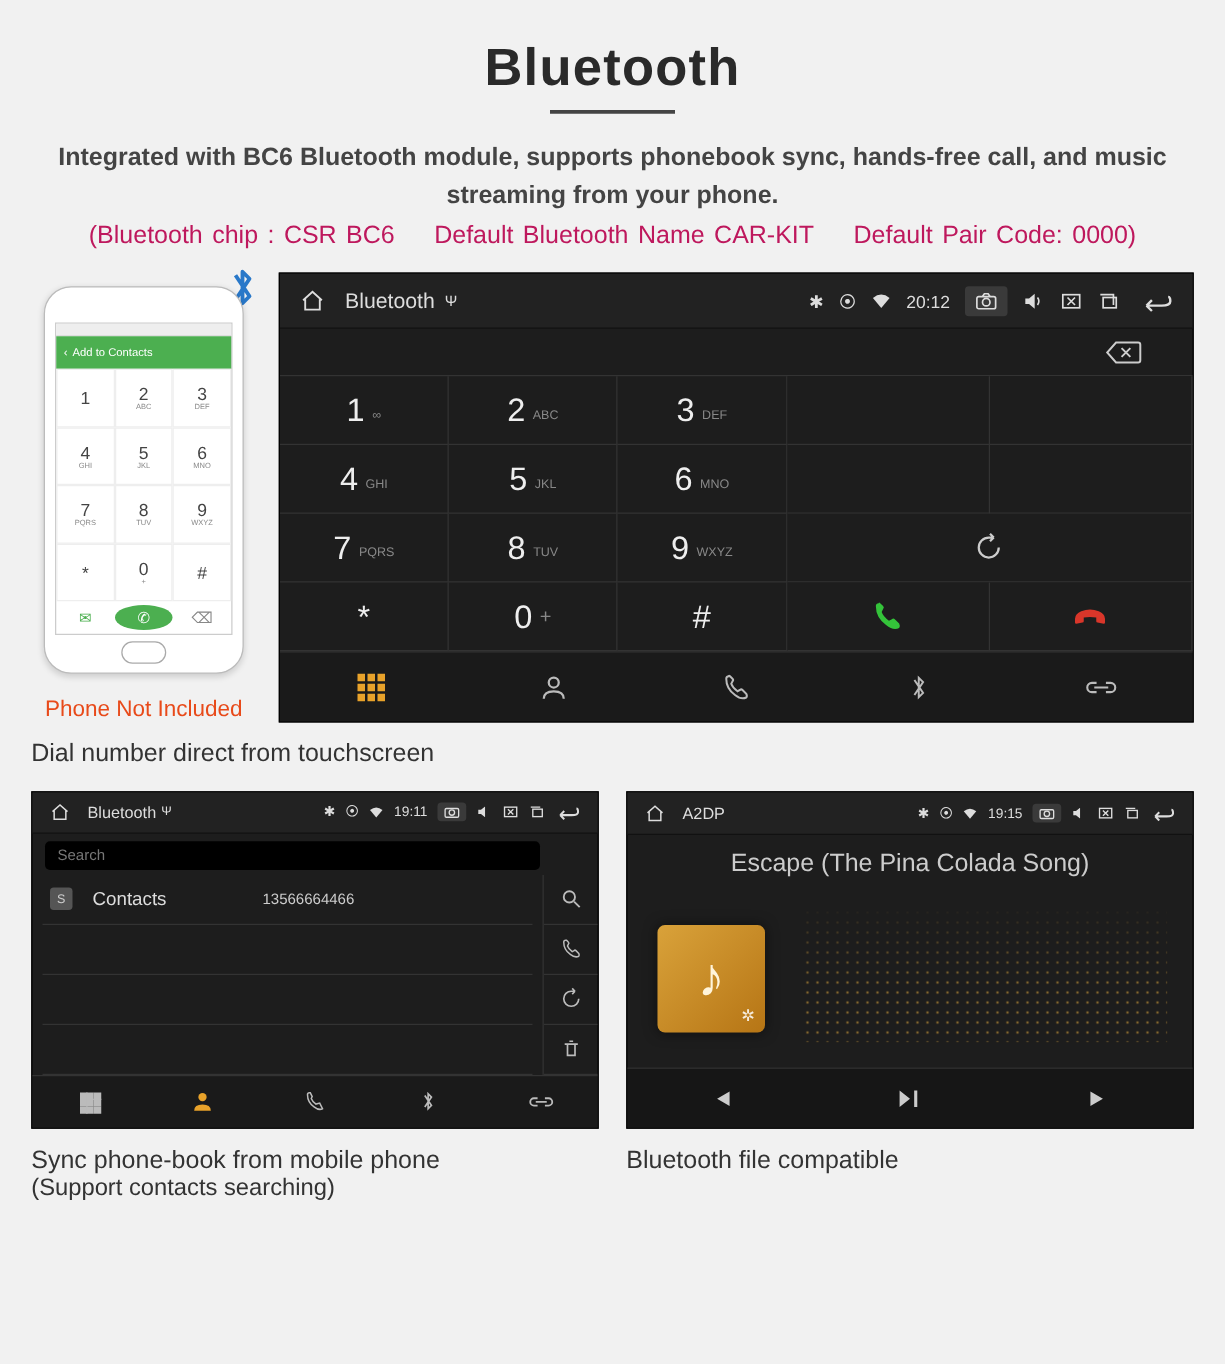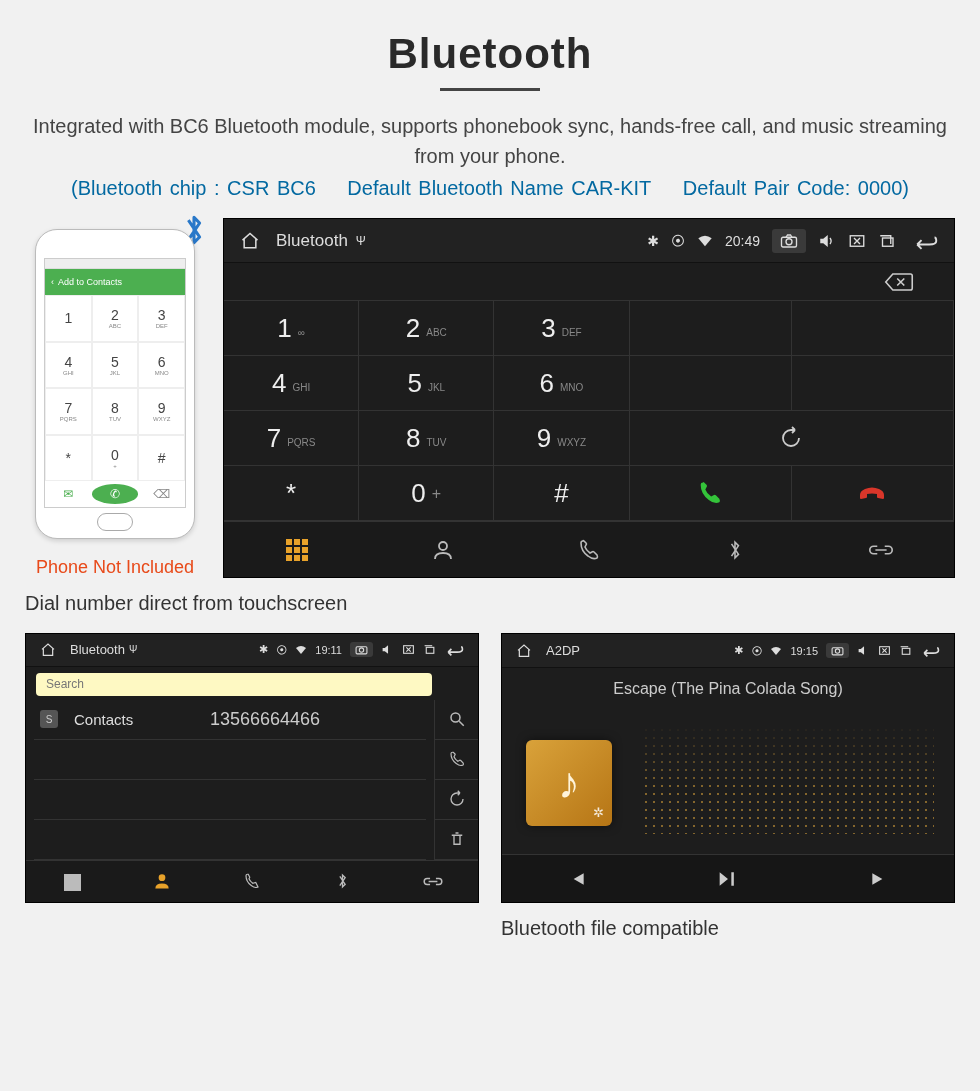--- a/index.html
+++ b/index.html
@@ -23,25 +23,26 @@
   }
   .underline {
     width: 100px; height: 3px; background: #444; margin: 10px auto 20px auto;
   }
   .desc {
     text-align: center;
     font-size: 20px;
     color: #444;
     line-height: 1.5;
     margin-bottom: 6px;
+    font-weight: bold;
   }
   .specs {
     text-align: center;
     font-size: 20px;
-    color: #0369a1;
+    color: #be185d;
     margin-bottom: 18px;
     word-spacing: 2px;
   }
   .specs span { margin: 0 12px; }
   .row1 {
     display: flex;
     gap: 18px;
     align-items: flex-end;
     margin-bottom: 12px;
   }
@@ -180,53 +181,53 @@
   .panel .shot {
     background: #1d1d1d; border: 1px solid #000;
     height: 270px;
     display: flex; flex-direction: column;
   }
   .topbar.sm { height: 34px; font-size: 12px; }
   .topbar.sm .icn { font-size: 11px; margin: 0 4px; }
   .topbar.sm .title { font-size: 13px; }
   .search {
     margin: 6px 46px 4px 10px;
-    background: #fef9c3; border-radius: 4px;
+    background: #000000; border-radius: 4px;
     height: 24px; display:flex; align-items:center; padding: 0 10px;
     color: #777; font-size: 12px;
   }
   .contacts-body {
     flex:1; display:flex;
     position: relative;
   }
   .contacts-list { flex:1; padding: 0 8px; }
   .contact-row {
     display: flex; align-items: center;
     border-bottom: 1px solid #333;
     height: 40px; color: #ddd; font-size: 15px;
     gap: 16px; padding: 0 6px;
   }
   .contact-row .tag { width:18px; height:18px; background:#555; border-radius:3px; font-size:10px; display:flex; align-items:center; justify-content:center; color:#ccc; }
   .contact-row .name { width: 120px; }
-  .contact-row .num { color: #ccc; font-size: 18px; }
+  .contact-row .num { color: #ccc; font-size: 12px; }
   .blankrow { height: 40px; border-bottom: 1px solid #333; }
   .side-icons {
     width: 44px; display:flex; flex-direction:column;
     border-left: 1px solid #333;
   }
   .side-icons div { flex:1; display:flex; align-items:center; justify-content:center; color:#bbb; font-size:18px; border-bottom:1px solid #333; }
   .bottombar.sm { height: 44px; }
   .bottombar.sm .tab { font-size: 18px; }
 
   
   .a2dp-body {
     flex:1; display:flex; flex-direction:column; align-items:center;
     position: relative; overflow:hidden;
   }
-  .track { color:#ccc; font-size: 16px; margin-top: 12px; }
+  .track { color:#ccc; font-size: 20px; margin-top: 12px; }
   .album {
     width: 86px; height: 86px;
     background: linear-gradient(135deg,#d9a23a,#b67515);
     border-radius: 6px;
     margin-top: 16px;
     position: absolute; left: 24px; top: 56px;
     display:flex; align-items:center; justify-content:center;
     box-shadow: 0 0 10px rgba(0,0,0,.5);
   }
   .album .note { font-size: 44px; color: #fff4da; }
@@ -346,21 +347,21 @@
         <span class="title">Bluetooth</span>
         <span class="icn" style="font-size:12px;margin-left:8px;">Ψ</span>
         <span class="spacer"></span>
         <span class="icn">✱</span>
         <span class="icn">⦿</span>
         <span class="icn">
             <svg width="16" height="14" viewBox="0 0 24 20" fill="#ddd">
               <path d="M12 18 L2 6 Q12 -2 22 6 Z"></path>
             </svg>
           </span>
-        <span class="icn">20:49</span>
+        <span class="icn">20:12</span>
         <span class="icn camera">
             <svg width="18" height="16" viewBox="0 0 24 20" fill="none" stroke="#ddd" stroke-width="1.8">
               <rect x="2" y="5" width="20" height="13" rx="2"></rect>
               <circle cx="12" cy="11" r="4"></circle>
               <path d="M8 5 L10 2 H14 L16 5"></path>
             </svg>
           </span>
         <span class="icn">
             <svg width="18" height="16" viewBox="0 0 24 20" fill="none" stroke="#ddd" stroke-width="1.8">
               <path d="M3 7 H7 L13 2 V18 L7 13 H3 Z" fill="#ddd" stroke="none"></path>
@@ -624,20 +625,24 @@
                 <path d="M6 8 L14 20 L10 24 L10 6 L14 10 L6 22"></path>
               </svg>
             </div>
           <div class="tab">
               <svg width="22" height="15" viewBox="0 0 30 20" fill="none" stroke="#bbb" stroke-width="2">
                 <path d="M11 6 H7 A4 4 0 0 0 7 14 H11 M19 6 H23 A4 4 0 0 1 23 14 H19 M9 10 H21"></path>
               </svg>
             </div>
         </div>
       </div>
+      <div class="caption">
+        <span>Sync phone-book from mobile phone</span>
+        <span class="sub">(Support contacts searching)</span>
+      </div>
     </div>
 
     <div class="panel">
       <div class="shot">
         <div class="topbar sm">
           <span class="icn">
               <svg width="16" height="16" viewBox="0 0 24 24" fill="none" stroke="#ddd" stroke-width="1.8">
                 <path d="M3 11 L12 3 L21 11 M5 10 V20 H19 V10"></path>
               </svg>
             </span>

